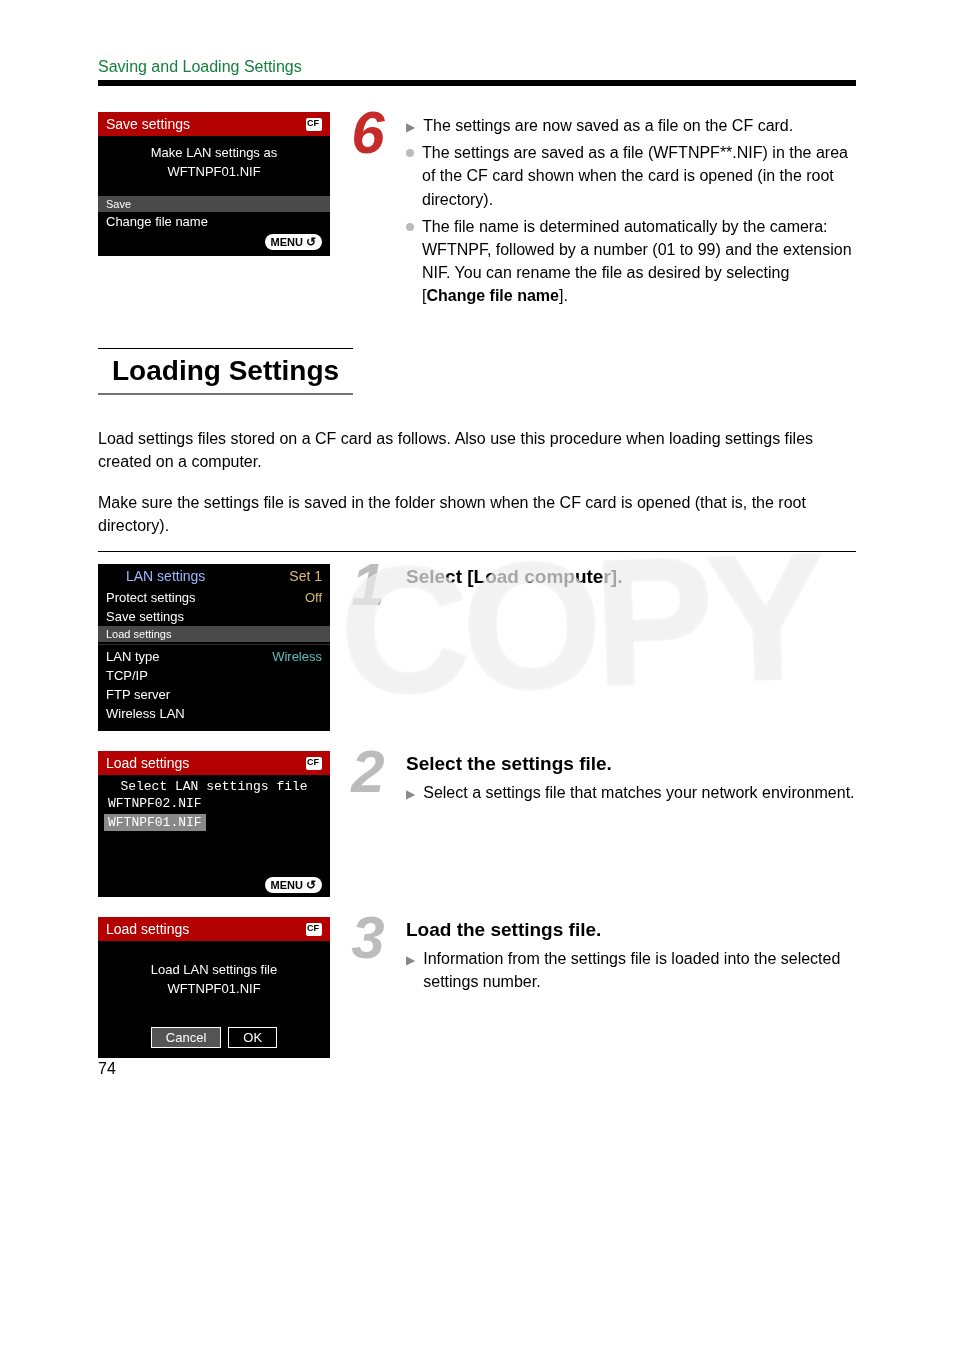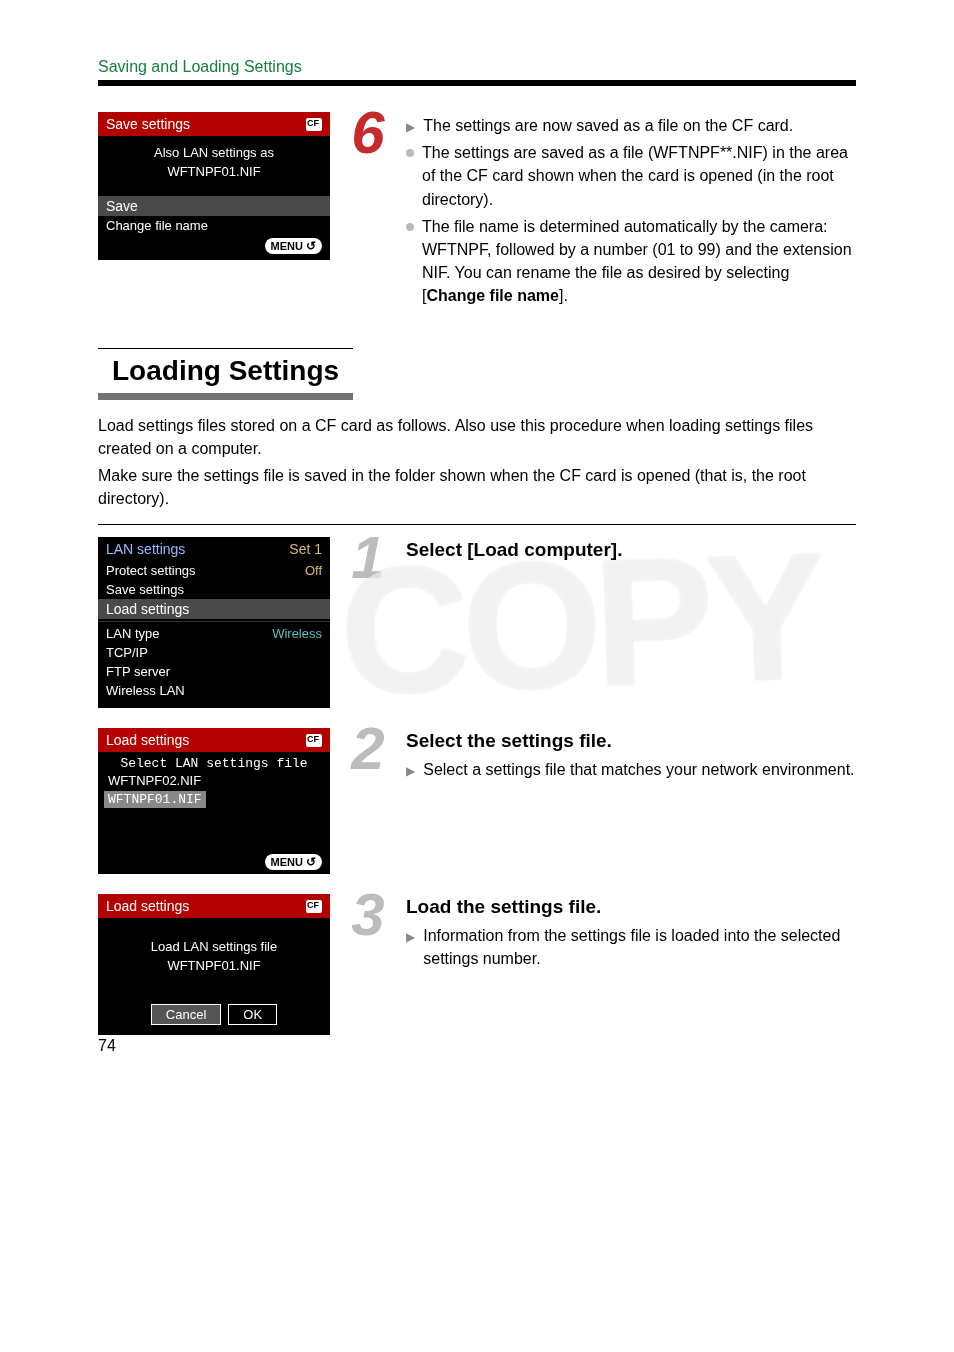--- a/index.html
+++ b/index.html
@@ -49,38 +49,39 @@
     align-items: center;
     font-size: 14px;
   }
   .cs-title-blue {
     color: #9bb8ff;
     padding: 4px 8px;
     font-size: 14px;
     display: flex;
     justify-content: space-between;
     align-items: center;
+    margin-left: 20px;
   }
   .cs-sub {
     text-align: center;
     padding: 8px 8px 14px;
     line-height: 1.45;
     font-size: 13px;
     color: #fff;
   }
   .cs-row {
     display: flex;
     justify-content: space-between;
     padding: 2px 8px;
     font-size: 13px;
   }
   .cs-row-hl {
     background: #4a4a4a;
     padding: 2px 8px;
-    font-size: 14px;
+    font-size: 11px;
   }
   .cs-footer {
     text-align: right;
     padding: 3px 8px 4px;
   }
   .menu-pill {
     display: inline-flex;
     align-items: center;
     background: #fff;
     color: #000;
@@ -153,33 +154,33 @@
   .dot-grey {
     width: 8px;
     height: 8px;
     background: #bbb;
     border-radius: 50%;
     flex-shrink: 0;
     margin-top: 8px;
   }
   .section-title-box {
     border-top: 1px solid #000;
-    border-bottom: 7px solid #737373;
+    border-bottom: 2px solid #737373;
     padding: 6px 14px;
     margin: 36px 0 14px 0;
     display: inline-block;
   }
   .section-title {
     font-size: 28px;
     font-weight: bold;
   }
   .body-p {
     font-size: 16px;
     line-height: 1.45;
-    margin: 0 0 4px 0;
+    margin: 18px 0 4px 0;
   }
   .thin-rule {
     height: 1px;
     background: #000;
     margin: 14px 0 12px;
   }
   .step-block {
     margin-bottom: 20px;
   }
   .watermark {
@@ -207,21 +208,21 @@
     padding: 1px 4px;
     margin: 1px 6px;
     font-size: 13px;
     font-family: "Courier New", monospace;
   }
   .cs-list {
     display: block;
     padding: 1px 6px;
     margin: 1px 4px;
     font-size: 13px;
-    font-family: Liberation Sans, sans-serif;
+    font-family: Liberation Mono, monospace;
   }
   .cs-confirm {
     display: flex;
     justify-content: center;
     gap: 7px;
     padding: 8px 0 10px;
   }
   .cs-btn {
     border: 1px solid #fff;
     padding: 2px 14px;
@@ -247,21 +248,21 @@
   <div class="header-rule"></div>
 
   
   <div class="row">
     <div class="camera-screen" style="padding-bottom:2px;">
       <div class="cs-title">
         <span>Save settings</span>
         <span class="cf-icon"></span>
       </div>
       <div class="cs-sub">
-        <span>Also LAN settings as</span><br>
+        <span>Make LAN settings as</span><br>
         <span>WFTNPF01.NIF</span>
       </div>
       <div class="cs-row-hl">Save</div>
       <div class="cs-row">
           <span>Change file name</span>
         </div>
       <div class="cs-footer">
         <span class="menu-pill">
           <span>MENU</span>
             <span class="undo-arrow">↺</span>

